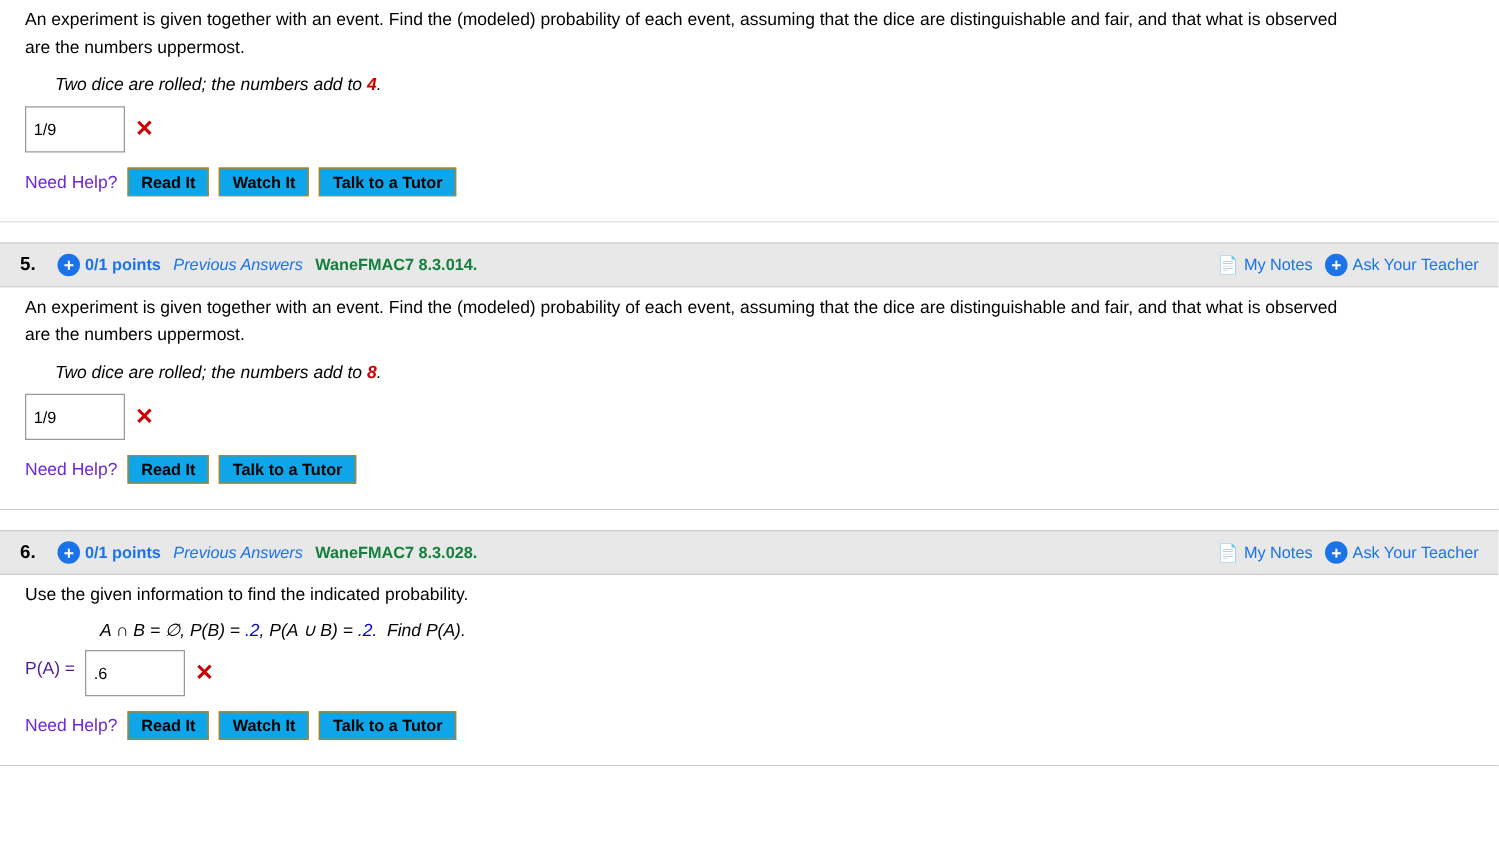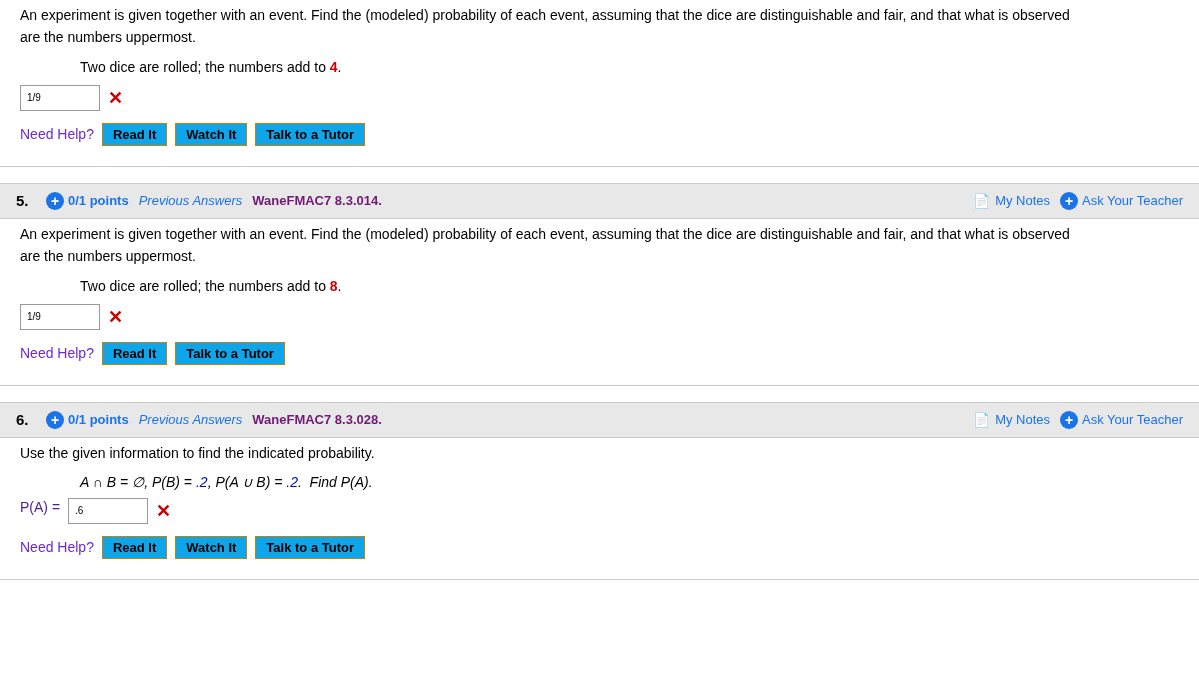--- a/index.html
+++ b/index.html
@@ -57,21 +57,21 @@
 
     .prev-answers {
       color: #1a73e8;
       font-size: 13px;
       cursor: pointer;
       text-decoration: none;
       font-style: italic;
     }
 
     .problem-code {
-      color: #701a75;
+      color: #15803d;
       font-size: 13px;
       font-weight: bold;
     }
 
     .header-spacer {
       flex: 1;
     }
 
     .my-notes-btn {
       display: flex;
@@ -118,42 +118,43 @@
     }
 
     .question-text {
       font-size: 14px;
       color: #000;
       line-height: 1.6;
       margin-bottom: 10px;
     }
 
     .sub-question {
-      margin-left: 60px;
+      margin-left: 24px;
       margin-bottom: 10px;
       font-size: 14px;
       color: #000;
+      font-style: italic;
     }
 
     .highlight-red { color: #cc0000; font-weight: bold; }
     .highlight-blue { color: #0000cc; }
 
     .answer-row {
       display: flex;
       align-items: center;
       gap: 8px;
       margin: 8px 0 12px 0;
     }
 
     .answer-input {
       border: 1px solid #999;
       padding: 3px 6px;
-      font-size: 10px;
+      font-size: 13px;
       width: 80px;
-      height: 26px;
+      height: 37px;
     }
 
     .wrong-icon {
       color: #cc0000;
       font-size: 18px;
       font-weight: bold;
       cursor: pointer;
     }
 
     .need-help-row {

